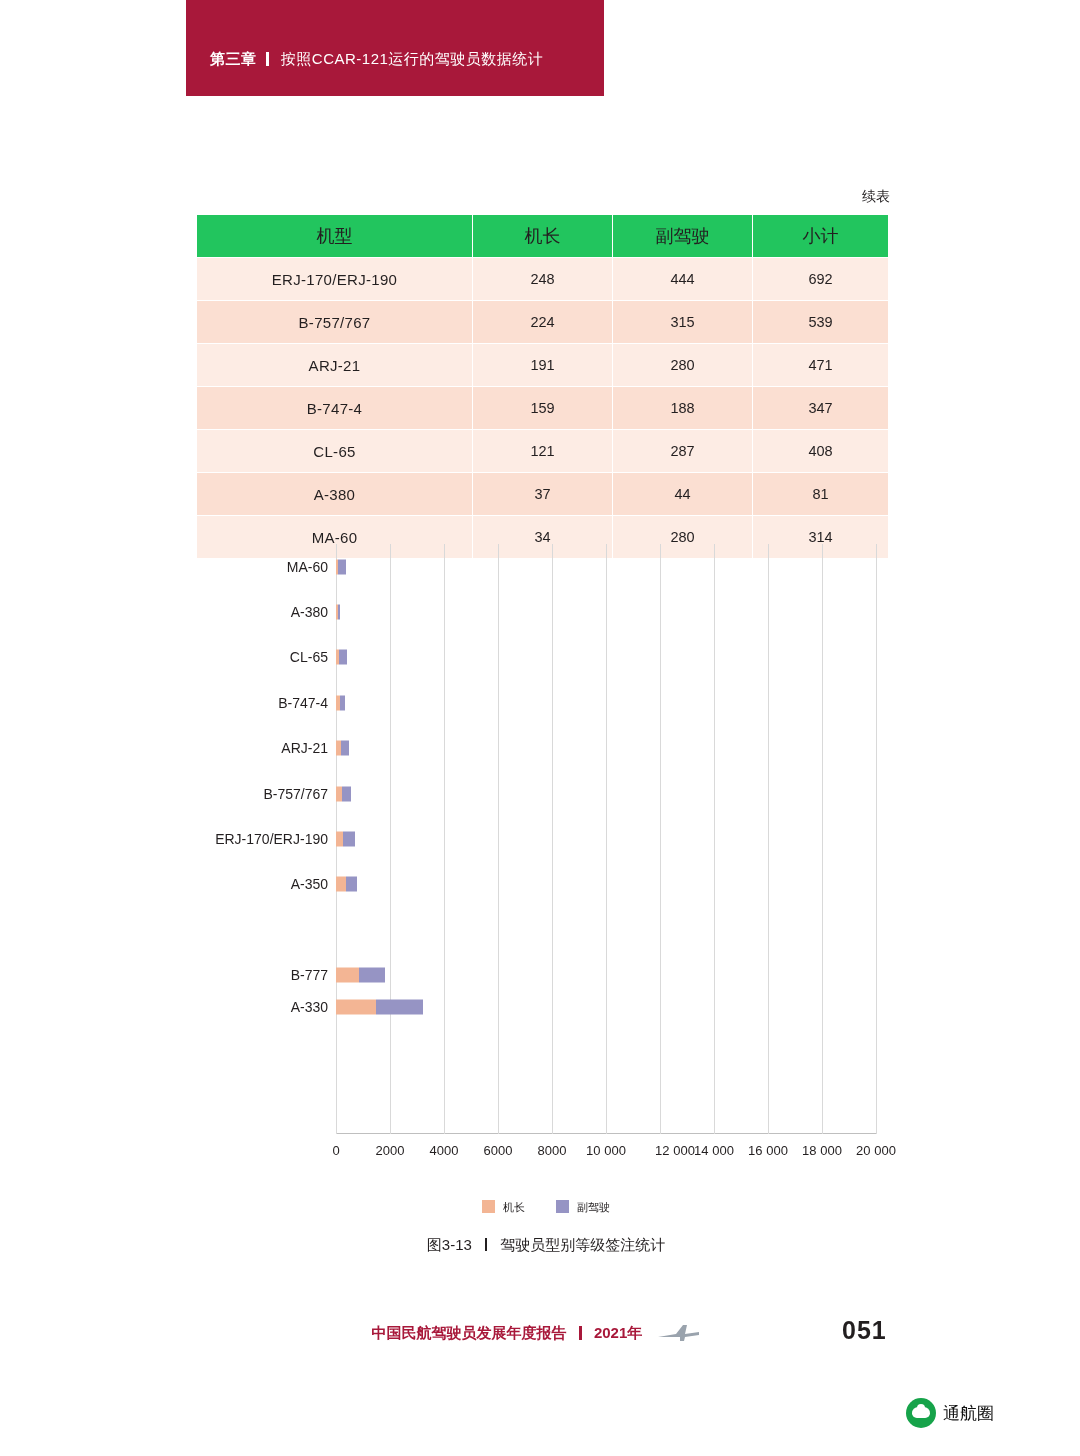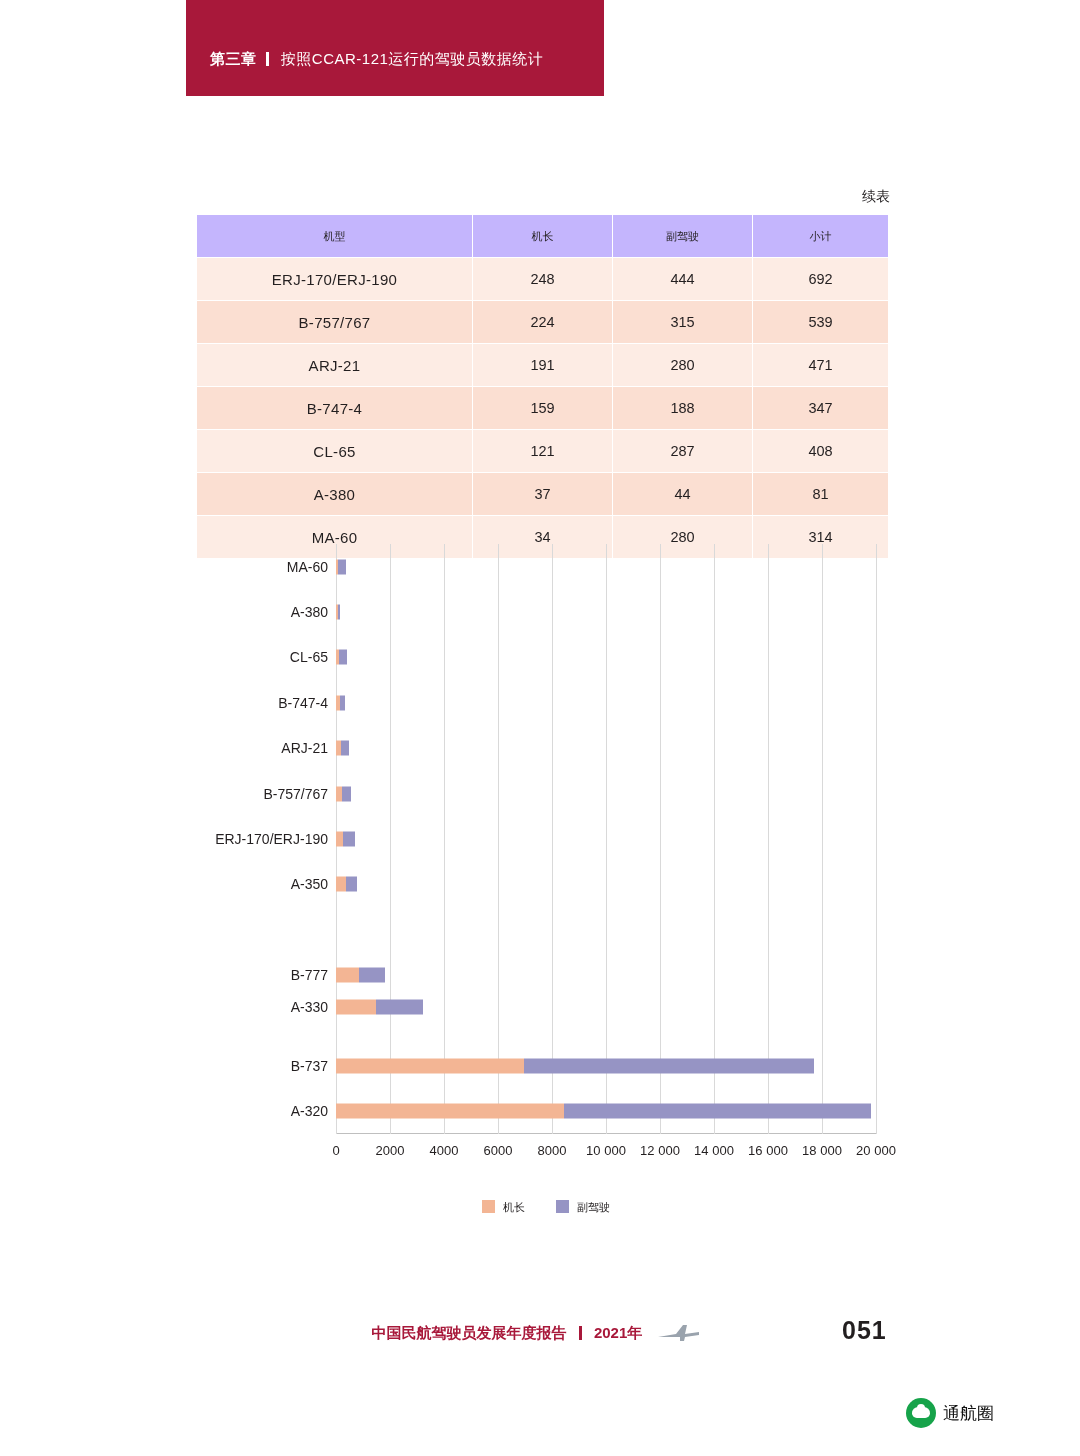--- a/index.html
+++ b/index.html
@@ -67,22 +67,22 @@
   .data-table th, .data-table td {
     border: 1px solid #ffffff;
     height: 40px;
     text-align: center;
     vertical-align: middle;
     font-size: 14.5px;
     font-weight: normal;
     color: #231f20;
   }
   .data-table thead th {
-    background: #c4b5fd;
-    font-size: 11px;
+    background: #22c55e;
+    font-size: 18px;
   }
   .data-table tbody tr:nth-child(odd) td {
     background: #fdece4;
   }
   .data-table tbody tr:nth-child(even) td {
     background: #fbdfd2;
   }
   .data-table col.c0 { width: 276px; }
   .data-table col.c1 { width: 140px; }
   .data-table col.c2 { width: 140px; }
@@ -350,21 +350,21 @@
       <div class="xtick" style="left: 54px;">2000</div>
       <div class="grid-line" style="left: 108px;"></div>
       <div class="xtick" style="left: 108px;">4000</div>
       <div class="grid-line" style="left: 162px;"></div>
       <div class="xtick" style="left: 162px;">6000</div>
       <div class="grid-line" style="left: 216px;"></div>
       <div class="xtick" style="left: 216px;">8000</div>
       <div class="grid-line" style="left: 270px;"></div>
       <div class="xtick" style="left: 270px;">10 000</div>
       <div class="grid-line" style="left: 324px;"></div>
-      <div class="xtick" style="left: 324px;">12 000</div>
+      <div class="xtick" style="left: 339px;">12 000</div>
       <div class="grid-line" style="left: 378px;"></div>
       <div class="xtick" style="left: 378px;">14 000</div>
       <div class="grid-line" style="left: 432px;"></div>
       <div class="xtick" style="left: 432px;">16 000</div>
       <div class="grid-line" style="left: 486px;"></div>
       <div class="xtick" style="left: 486px;">18 000</div>
       <div class="grid-line" style="left: 540px;"></div>
       <div class="xtick" style="left: 540px;">20 000</div>
       <div class="row" style="height: 45.3846px; top: 0px;">
         <div class="row-label">MA-60</div>
@@ -429,47 +429,38 @@
           <div class="seg-b" style="width: 25.38px;"></div>
         </div>
       </div>
       <div class="row" style="height: 45.3846px; top: 440px;">
         <div class="row-label">A-330</div>
         <div class="bar-wrap">
           <div class="seg-a" style="width: 39.96px;"></div>
           <div class="seg-b" style="width: 46.71px;"></div>
         </div>
       </div>
-      <div class="row" style="height: 45.3846px; top: 499.231px;">
-        <div class="row-label">B-737</div>
-        <div class="bar-wrap">
-          <div class="seg-a" style="width: 187.65px;"></div>
-          <div class="seg-b" style="width: 290.25px;"></div>
-        </div>
-      </div>
-      <div class="row" style="height: 45.3846px; top: 544.615px;">
-        <div class="row-label">A-320</div>
-        <div class="bar-wrap">
-          <div class="seg-a" style="width: 228.15px;"></div>
-          <div class="seg-b" style="width: 306.45px;"></div>
-        </div>
-      </div>
     </div>
 
   <div class="legend">
     <span class="item">
       <span class="swatch sw-a"></span>
       <span>机长</span>
     </span>
     <span class="item">
       <span class="swatch sw-b"></span>
       <span>副驾驶</span>
     </span>
   </div>
 
+  <div class="fig-caption">
+    <span>图3-13</span>
+    <span class="bar"></span>
+    <span>驾驶员型别等级签注统计</span>
+  </div>
 </div>
 
 <div class="footer">
   <span>中国民航驾驶员发展年度报告</span>
   <span class="redbar"></span>
   <span>2021年</span>
   <span class="plane">
     <svg width="46" height="20" viewBox="0 0 46 20" aria-hidden="true">
       <path d="M2 15 L20 12 L27 3 L31 3 L29 12 L43 10 L43 13 L29 15 L28 19 L24 19 L24 15 Z" fill="#9aa3ad"></path>
     </svg>

